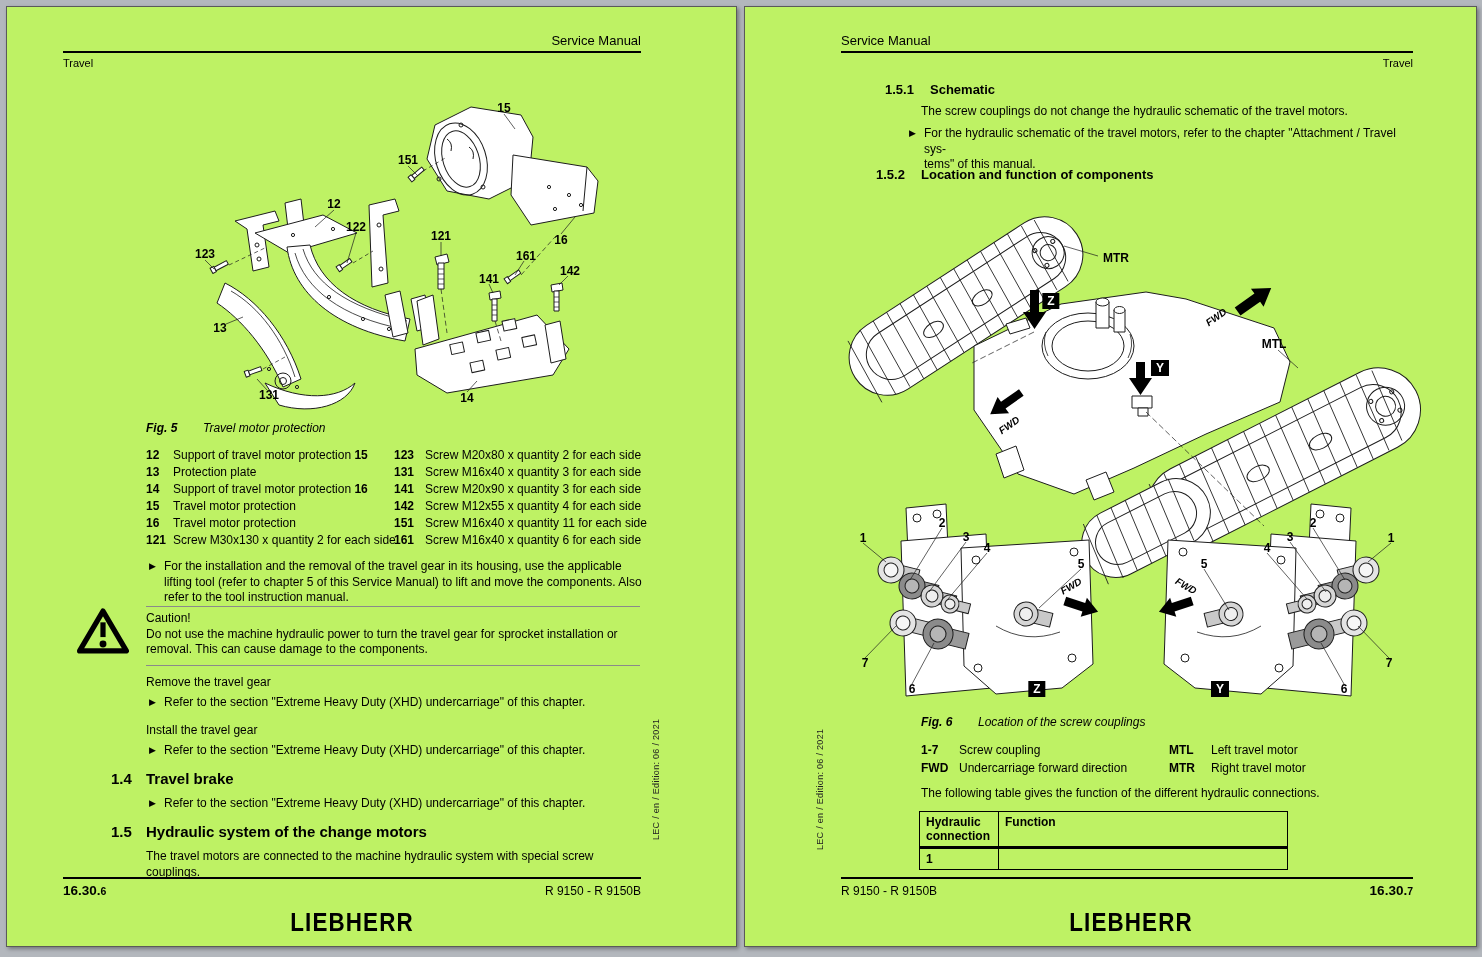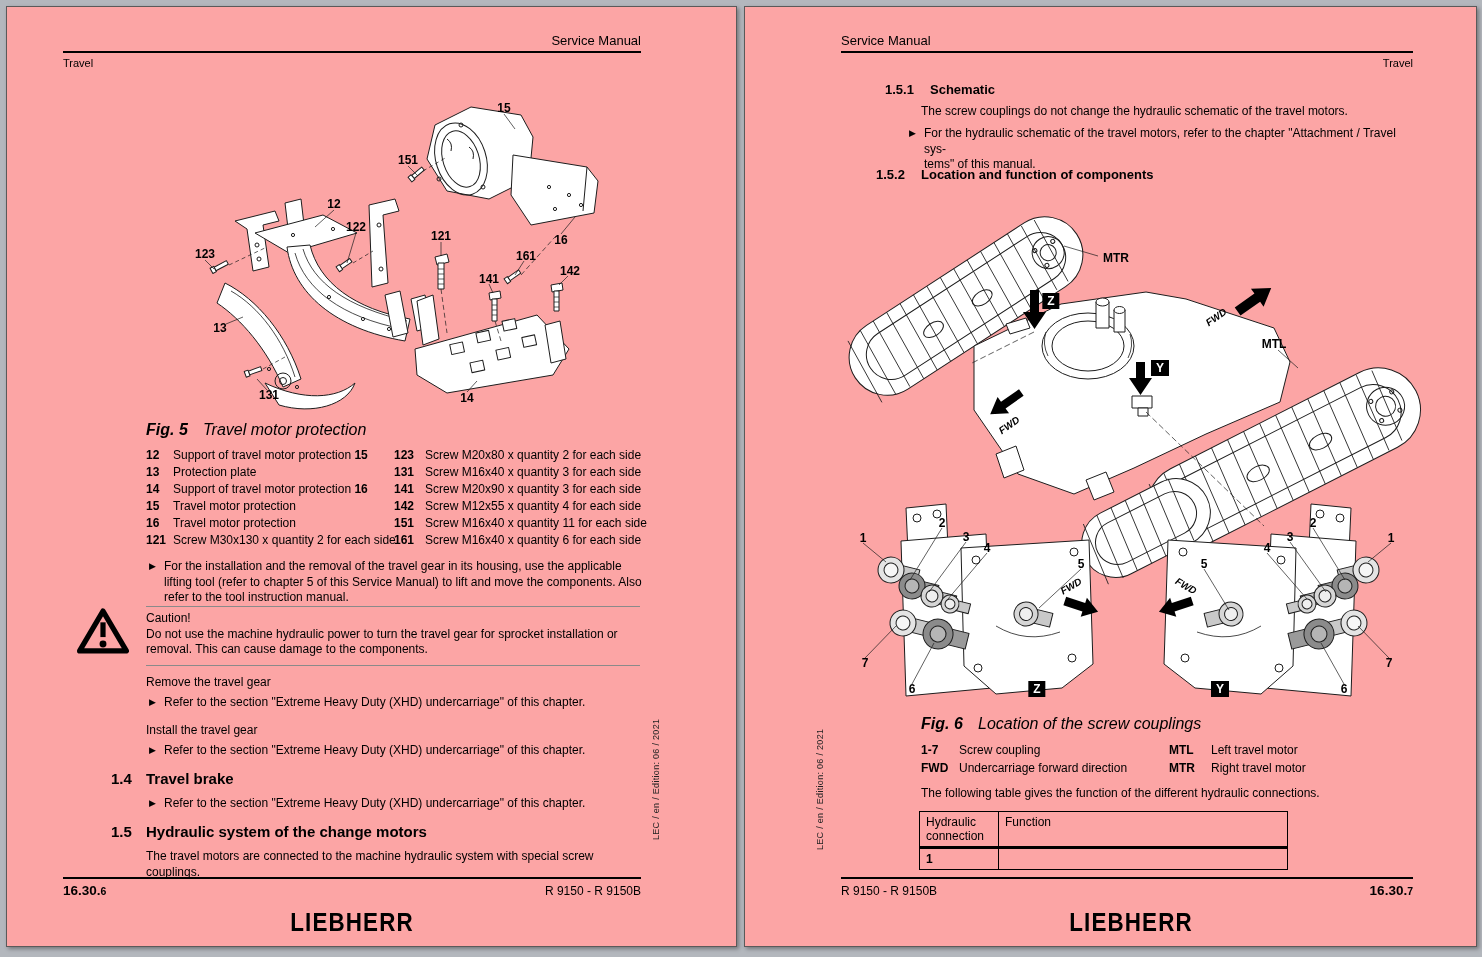--- a/index.html
+++ b/index.html
@@ -1,54 +1,54 @@
 <!DOCTYPE html>
 <html><head>
 <meta charset="utf-8">
 <style>
   html,body{margin:0;padding:0;}
   body{
     width:1482px;height:957px;position:relative;overflow:hidden;
     background:#b3b7bd;
     font-family:"Liberation Sans",sans-serif;color:#000;
   }
-  .page{position:absolute;top:6px;height:939px;background:#fca5a5;border:1px solid #5a5a5a;
+  .page{position:absolute;top:6px;height:939px;background:#bef264;border:1px solid #5a5a5a;
         box-shadow:2px 2px 4px rgba(0,0,0,.35);}
   #page-l{left:6px;width:729px;}
   #page-r{left:744px;width:731px;}
   .abs{position:absolute;}
   .t12{font-size:12px;line-height:15.5px;}
   .t11{font-size:11px;}
   .hdr{font-size:13px;}
   .rule{position:absolute;height:2px;background:#000;}
   .h1{position:absolute;font-size:15px;font-weight:bold;white-space:nowrap;}
   .h1 .hnum{display:inline-block;width:35px;}
   .h2{position:absolute;font-size:13px;font-weight:bold;white-space:nowrap;}
   .h2 .hnum{display:inline-block;width:45px;}
   .bold{font-weight:normal;}
   .step{position:absolute;display:flex;}
   .step .arr{font-size:9px;line-height:15px;width:15px;flex:0 0 15px;}
   .step .stxt{flex:1;}
-  .figcap{position:absolute;font-size:16px;font-style:italic;white-space:nowrap;}
+  .figcap{position:absolute;font-size:12px;font-style:italic;white-space:nowrap;}
   .figcap .fl{font-weight:bold;display:inline-block;}
   #page-l .figcap .fl{width:57px;}
   #page-r .figcap .fl{width:57px;}
   .plist{position:absolute;font-size:12px;line-height:17px;white-space:nowrap;}
   .part-row .pnum{display:inline-block;font-weight:bold;}
   .plist.c1 .pnum{width:27px;}
   .plist.c2 .pnum{width:31px;}
   .caution{position:absolute;border-top:1px solid #8a8a8a;border-bottom:1px solid #8a8a8a;
            padding:4px 0 7px 0;}
   .legend{position:absolute;font-size:12px;line-height:17.5px;white-space:nowrap;}
   .legend .lkey{display:inline-block;font-weight:bold;}
   .legend.l1 .lkey{width:38px;}
   .legend.l2 .lkey{width:42px;}
   .ftable{position:absolute;border:1px solid #000;font-size:12px;}
   .trow{display:flex;}
-  .trow.thead{border-bottom:3px solid #000;font-weight:normal;}
+  .trow.thead{border-bottom:3px solid #000;font-weight:bold;}
   .tc1{width:66px;flex:0 0 66px;border-right:1px solid #000;padding:3px 6px;}
   .tc2{flex:1;padding:3px 6px;}
   .trow.tbody .tc1{font-weight:bold;}
   .sidebar{position:absolute;font-size:9px;color:#222;writing-mode:vertical-rl;
            transform:rotate(180deg);white-space:nowrap;letter-spacing:.3px;}
   .fpage{position:absolute;font-weight:bold;font-size:13.5px;}
   .fdig{font-size:10.5px;}
   .fmodel{position:absolute;font-size:12px;}
   .logo{position:absolute;font-weight:bold;font-size:20px;letter-spacing:1px;color:#000;
         transform:translateX(-50%) scale(1.12,1.25);transform-origin:center top;}

